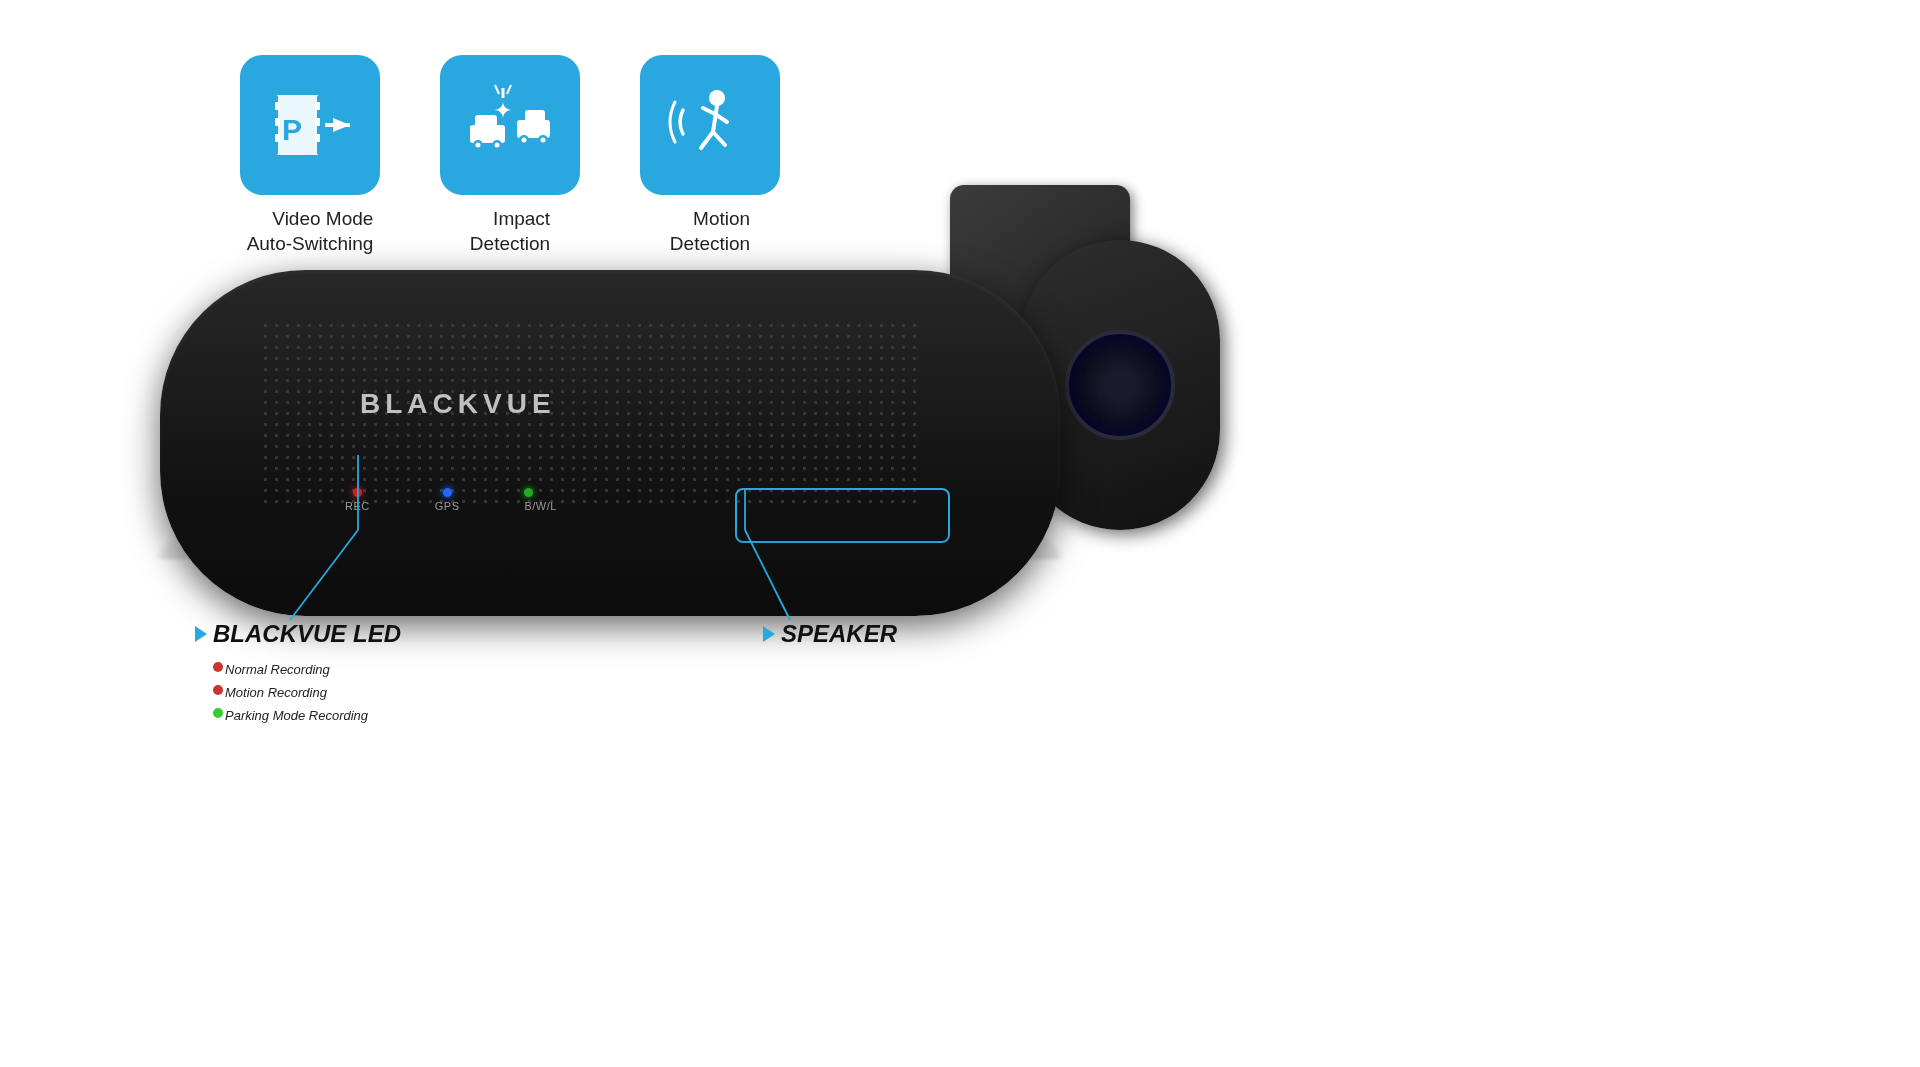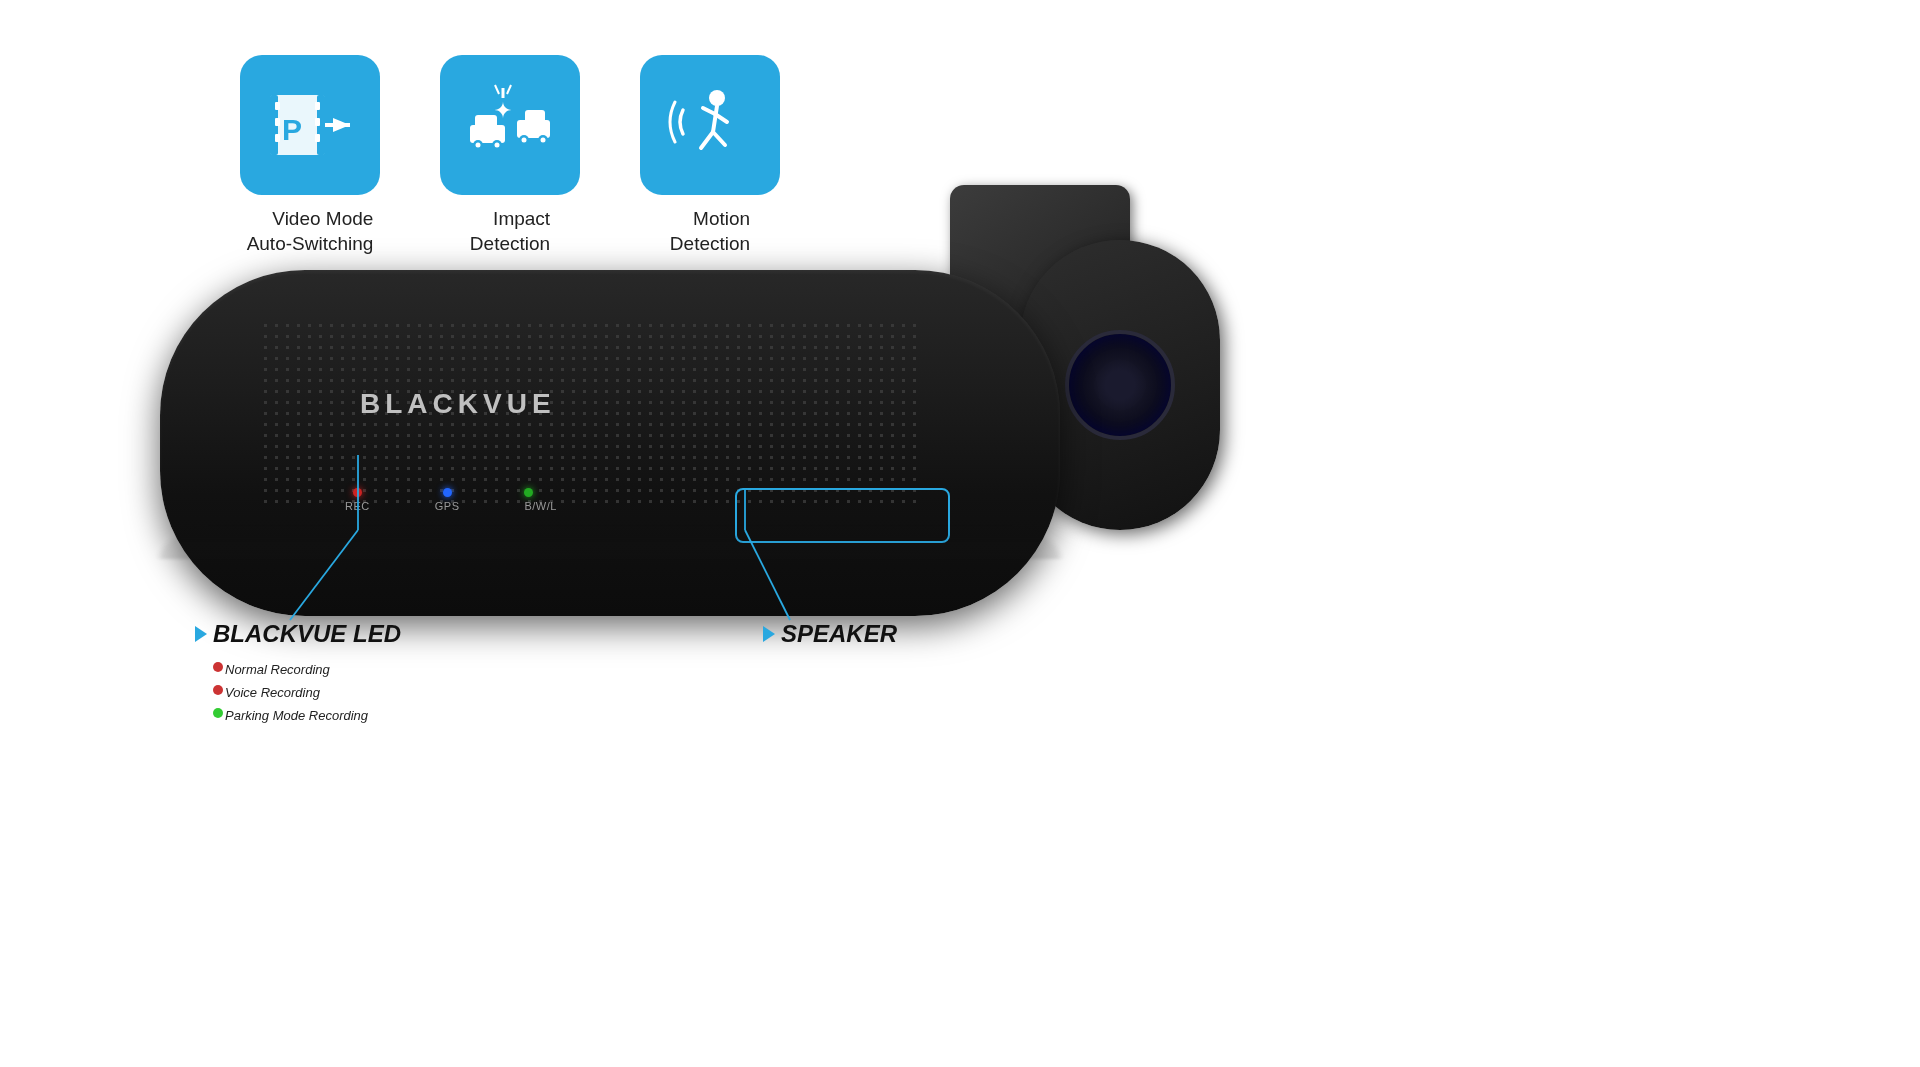--- a/index.html
+++ b/index.html
@@ -309,21 +309,21 @@
     <div class="annotation-rec-title">
       <span>BLACKVUE LED</span>
     </div>
     <ul class="annotation-rec-list">
       <li>
         <span class="dot-red"></span>
         <em>Normal Recording</em>
       </li>
       <li>
         <span class="dot-red"></span>
-        <em>Voice Recording</em>
+        <em>Motion Recording</em>
       </li>
       <li>
         <span class="dot-green"></span>
         <em>Parking Mode Recording</em>
       </li>
     </ul>
   </div>
 
   <div class="annotation-spk">
     <div class="annotation-spk-title">

